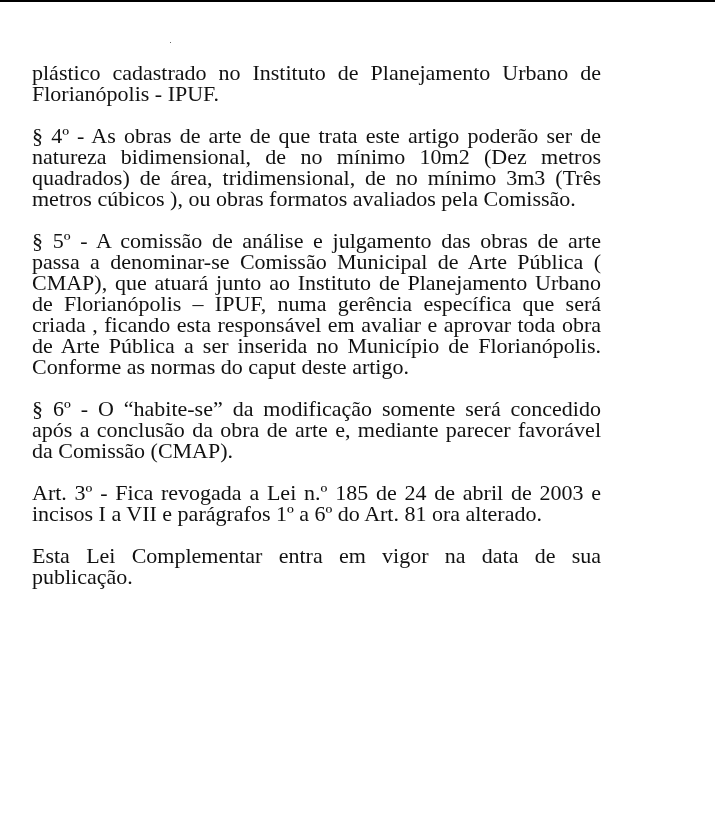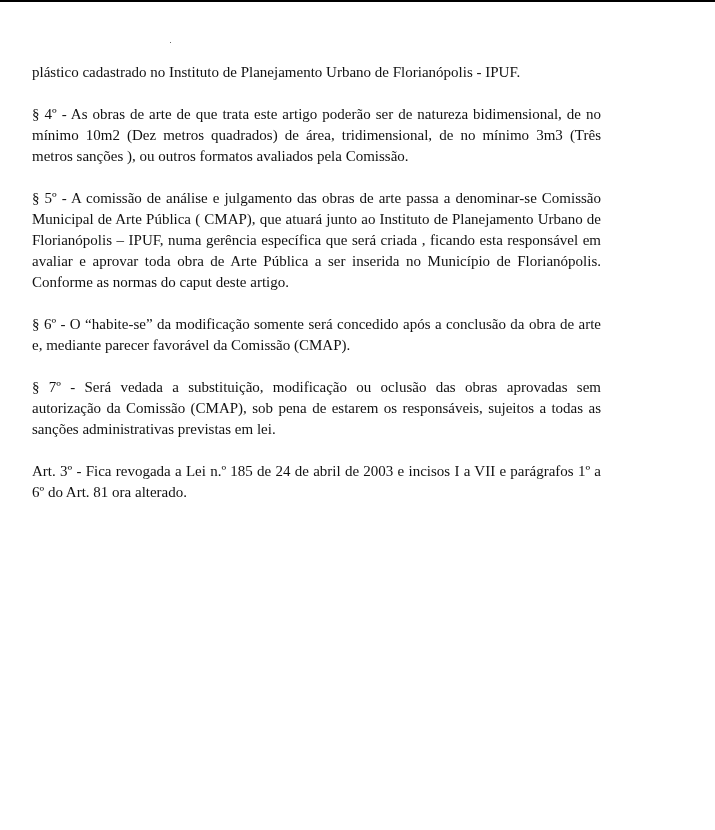--- a/index.html
+++ b/index.html
@@ -2,32 +2,32 @@
 <html><head>
   <meta charset="utf-8">
   <style>
     html, body { margin: 0; padding: 0; background: #ffffff; }
     body { width: 715px; height: 830px; position: relative; overflow: hidden; }
     .top-rule { position: absolute; left: 0; top: 0; width: 715px; height: 2px; background: #000; }
     .stray-dot { position: absolute; left: 170px; top: 42px; width: 1px; height: 1px; background: #666; }
     .page {
       position: absolute; left: 32px; top: 62px; width: 569px;
       font-family: "Liberation Serif", "DejaVu Serif", serif;
-      font-size: 15px; line-height: 21px; color: #111;
+      font-size: 22px; line-height: 21px; color: #111;
       text-align: justify;
     }
     .para { margin: 0 0 21px 0; }
     .para.last-justify { text-align-last: left; }
   </style>
 </head>
 <body>
 
 <div class="top-rule"></div>
 <div class="stray-dot"></div>
 
 <div class="page">
   <p class="para last-justify">plástico cadastrado  no Instituto de Planejamento Urbano de Florianópolis - IPUF.</p>
-  <p class="para last-justify">§ 4º - As obras de arte de que trata este artigo poderão ser de natureza bidimensional,  de no mínimo 10m2 (Dez metros quadrados) de área, tridimensional,  de no mínimo 3m3 (Três metros sanções ), ou outros formatos avaliados pela Comissão.</p>
+  <p class="para last-justify">§ 4º - As obras de arte de que trata este artigo poderão ser de natureza bidimensional,  de no mínimo 10m2 (Dez metros quadrados) de área, tridimensional,  de no mínimo 3m3 (Três metros cúbicos ), ou obras formatos avaliados pela Comissão.</p>
   <p class="para last-justify">§ 5º - A comissão de análise e julgamento das obras de arte passa a denominar-se Comissão Municipal de Arte Pública ( CMAP), que atuará junto ao Instituto de Planejamento Urbano de Florianópolis – IPUF, numa gerência específica que será criada , ficando esta  responsável em avaliar e aprovar toda obra de Arte Pública a ser inserida no Município de Florianópolis. Conforme as normas do caput deste artigo.</p>
   <p class="para last-justify">§ 6º - O “habite-se” da modificação somente será concedido após a conclusão da obra de arte e, mediante parecer favorável da Comissão (CMAP).</p>
-  <p class="para last-justify">§ 7º - Será vedada a substituição, modificação ou oclusão das obras aprovadas sem autorização da Comissão (CMAP), sob pena de estarem os responsáveis, sujeitos a todas as sanções administrativas previstas em lei.</p>
   <p class="para last-justify">Art. 3º -  Fica revogada a Lei n.º 185 de 24 de abril de 2003 e incisos I a VII e parágrafos 1º a  6º  do Art. 81 ora alterado.</p>
+  <p class="para last-justify">Esta Lei  Complementar entra em vigor na data de sua publicação.</p>
 </div>
 
 </body></html>

